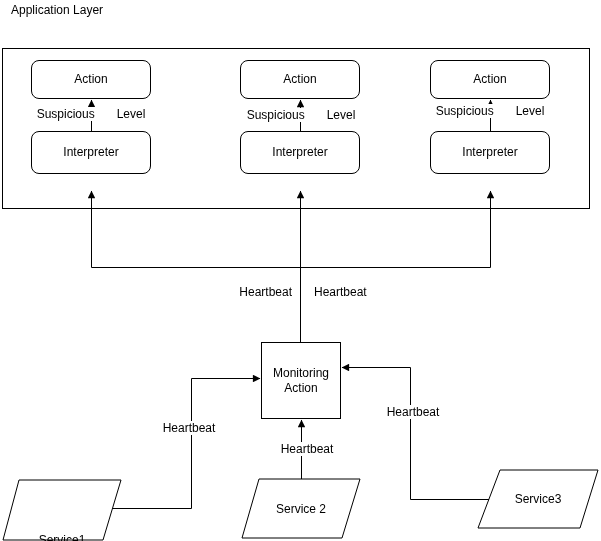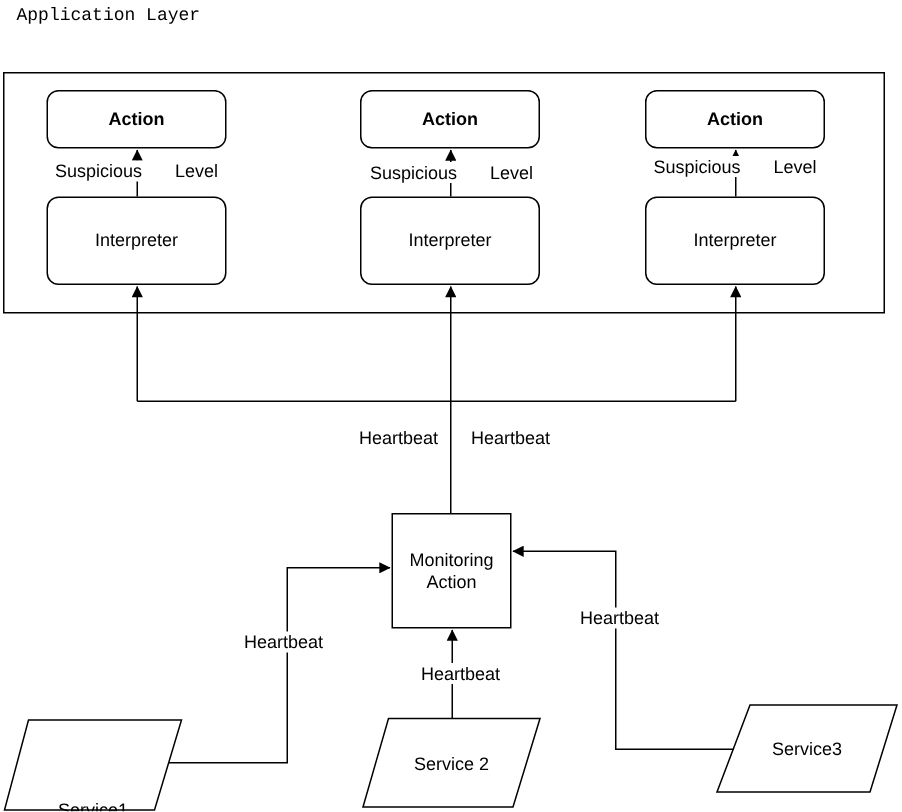--- a/index.html
+++ b/index.html
@@ -1,29 +1,29 @@
 <!DOCTYPE html>
 <html><head>
 <meta charset="utf-8">
 <style>
   html,body { margin:0; padding:0; background:#ffffff; }
   .canvas {
     position:relative; width:601px; height:541px; background:#ffffff;
     font-family:"Liberation Sans", sans-serif; font-size:12px; color:#000000;
     overflow:hidden;
   }
-  .title-label { position:absolute; left:11px; top:3px; z-index:2; white-space:nowrap;font-family:Liberation Mono, monospace; }
+  .title-label { position:absolute; left:11px; top:3px; z-index:2; white-space:nowrap; }
   .frame { position:absolute; left:2px; top:48px; width:588px; height:161px;
            border:1px solid #000; box-sizing:border-box; z-index:1; background:transparent; }
   .node { position:absolute; border:1px solid #000; background:#ffffff; box-sizing:border-box;
           display:flex; align-items:center; justify-content:center; text-align:center;
           z-index:2; line-height:15px; }
   .rounded { border-radius:8px; }
-  .action      { width:120px; height:39px; top:60px;font-weight:bold; }
-  .interpreter { width:120px; height:59px; top:131px; }
+  .action      { width:120px; height:39px; top:60px; }
+  .interpreter { width:120px; height:43px; top:131px; }
   .col1 { left:31px; }  .col2 { left:240px; }  .col3 { left:430px; }
   .monitoring { left:261px; top:342px; width:80px; height:77px; padding:0 4px; }
   svg.edge-layer { position:absolute; left:0; top:0; width:601px; height:541px; z-index:3; }
   .edge-label { position:absolute; transform:translate(-50%,-50%); display:flex; gap:20px;
                 z-index:4; white-space:nowrap; }
   .edge-label .w { background:#ffffff; padding:0 1px; }
   .svc-label { position:absolute; transform:translate(-50%,-50%); z-index:4; white-space:nowrap; }
   .lbl-sus1 { left:91px;  top:114px; }
   .lbl-sus2 { left:301px; top:115px; }
   .lbl-sus3 { left:490px; top:111px; }

